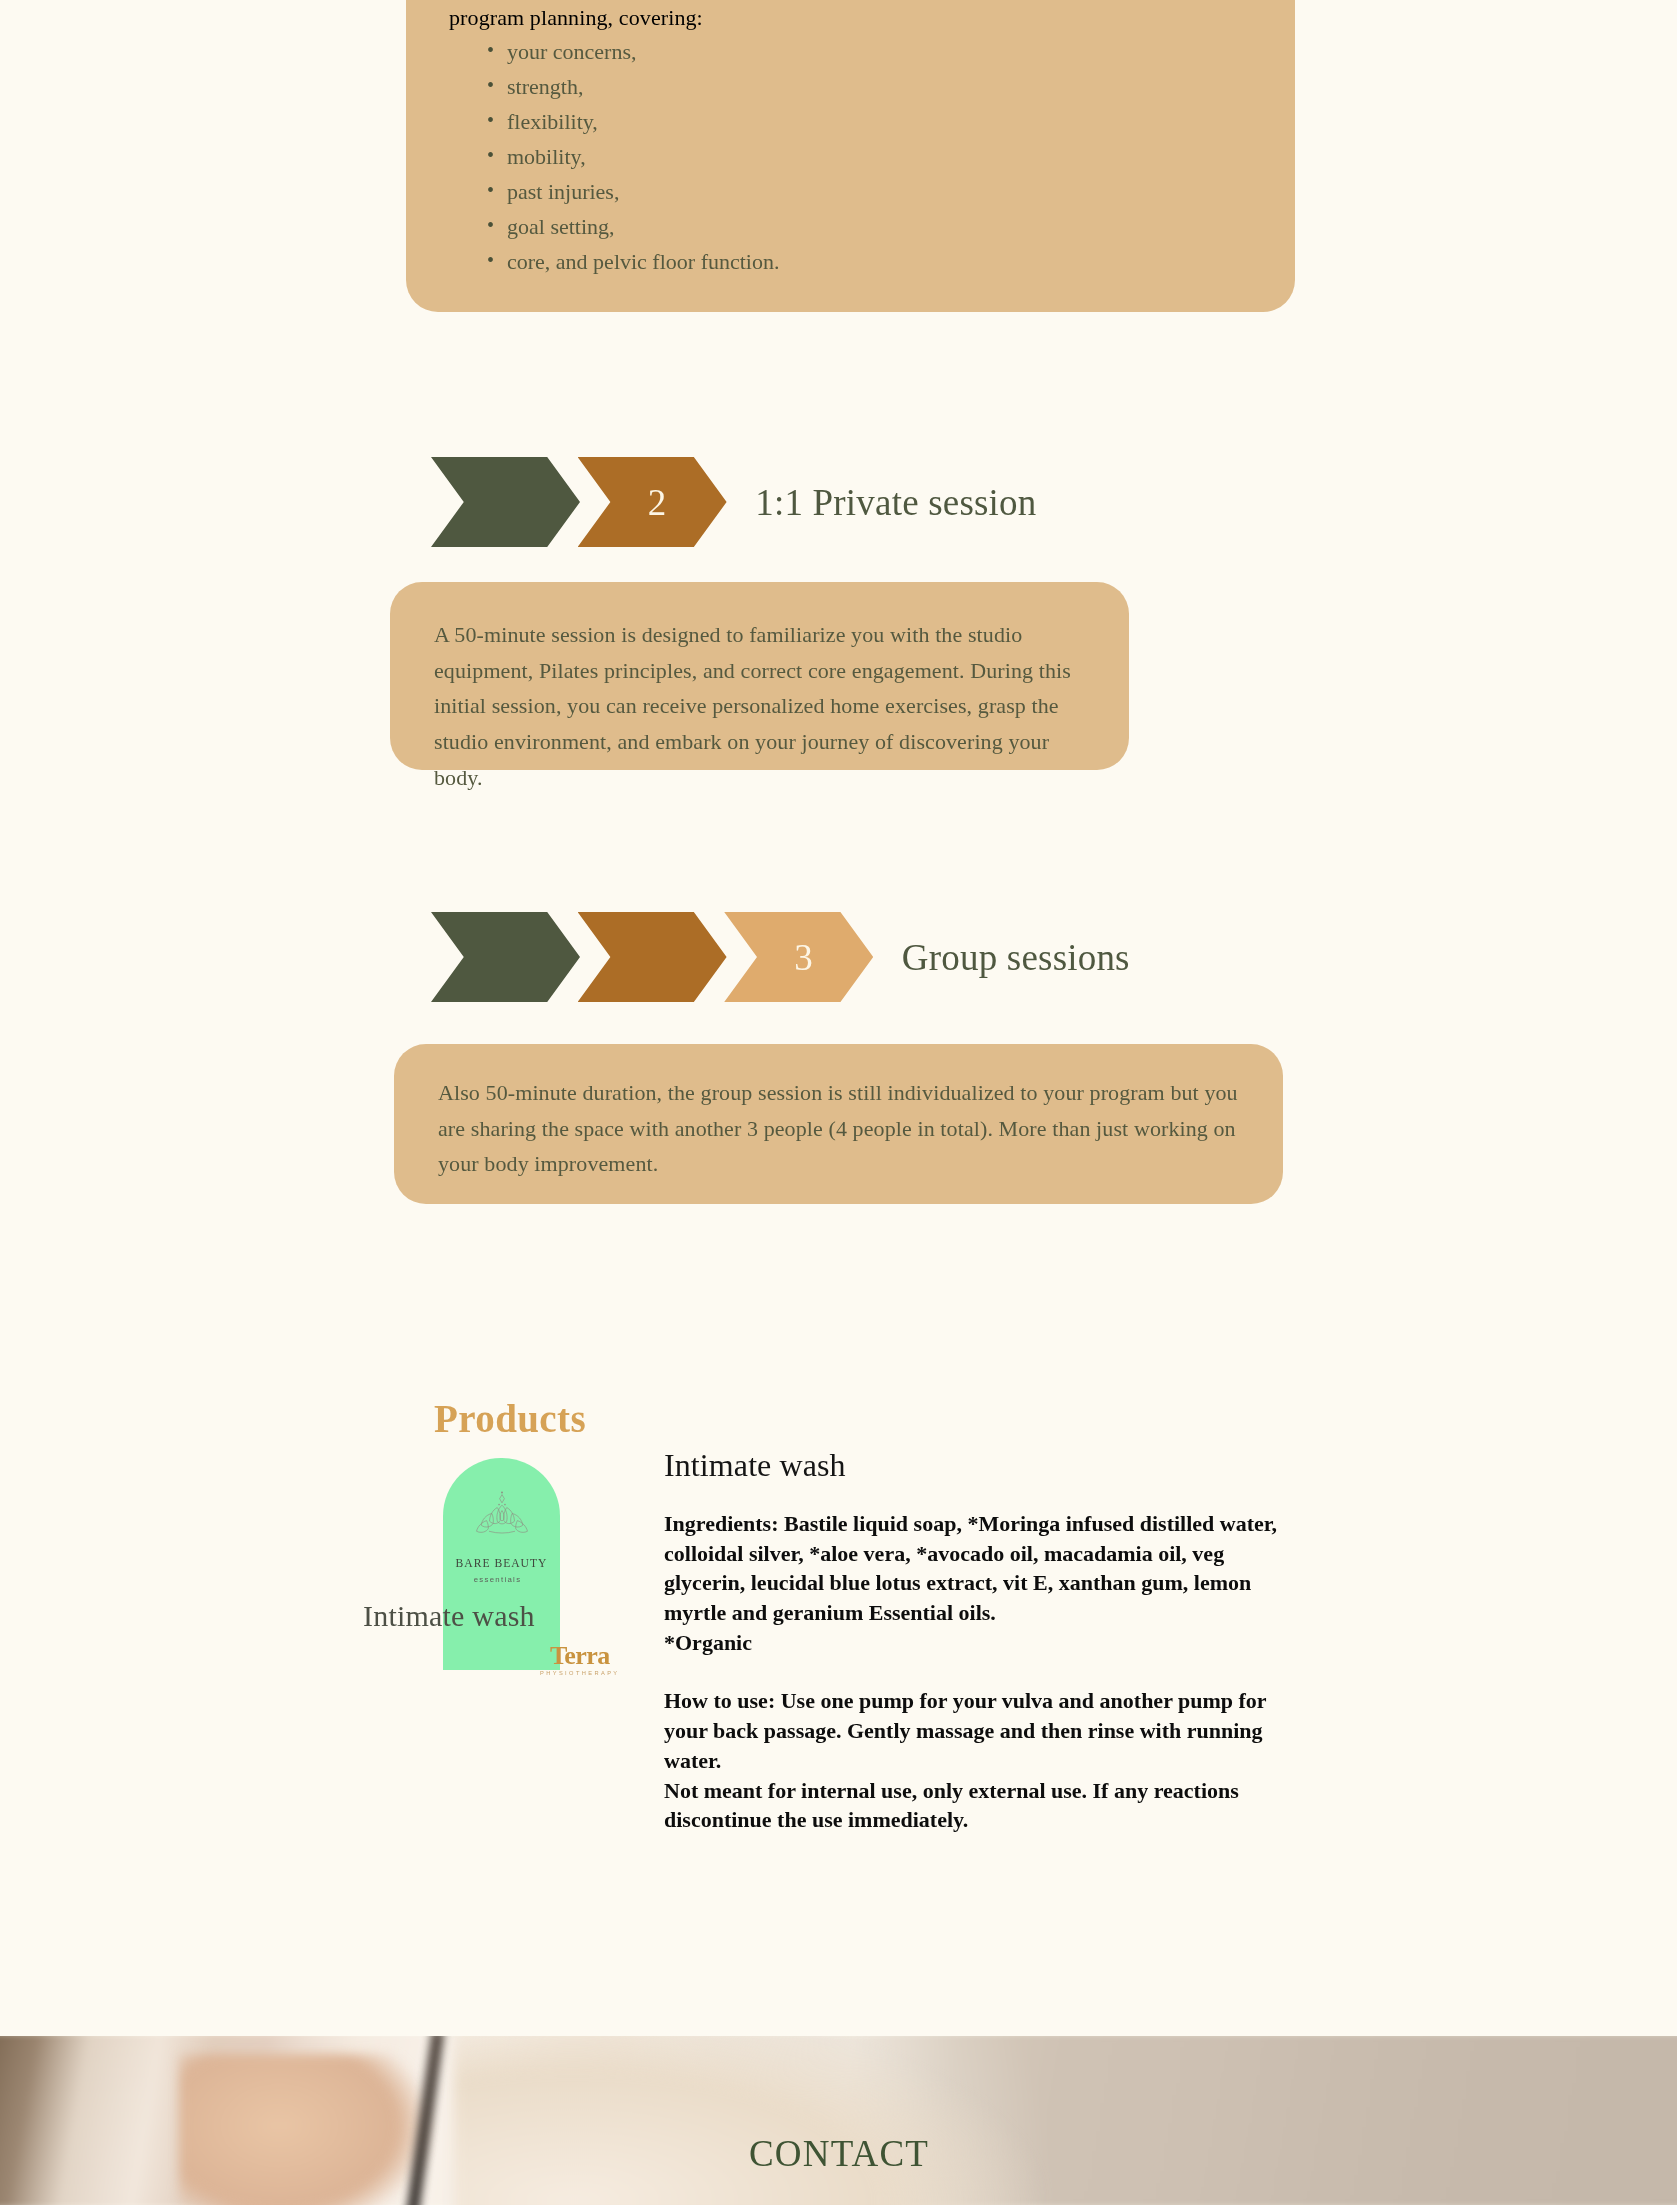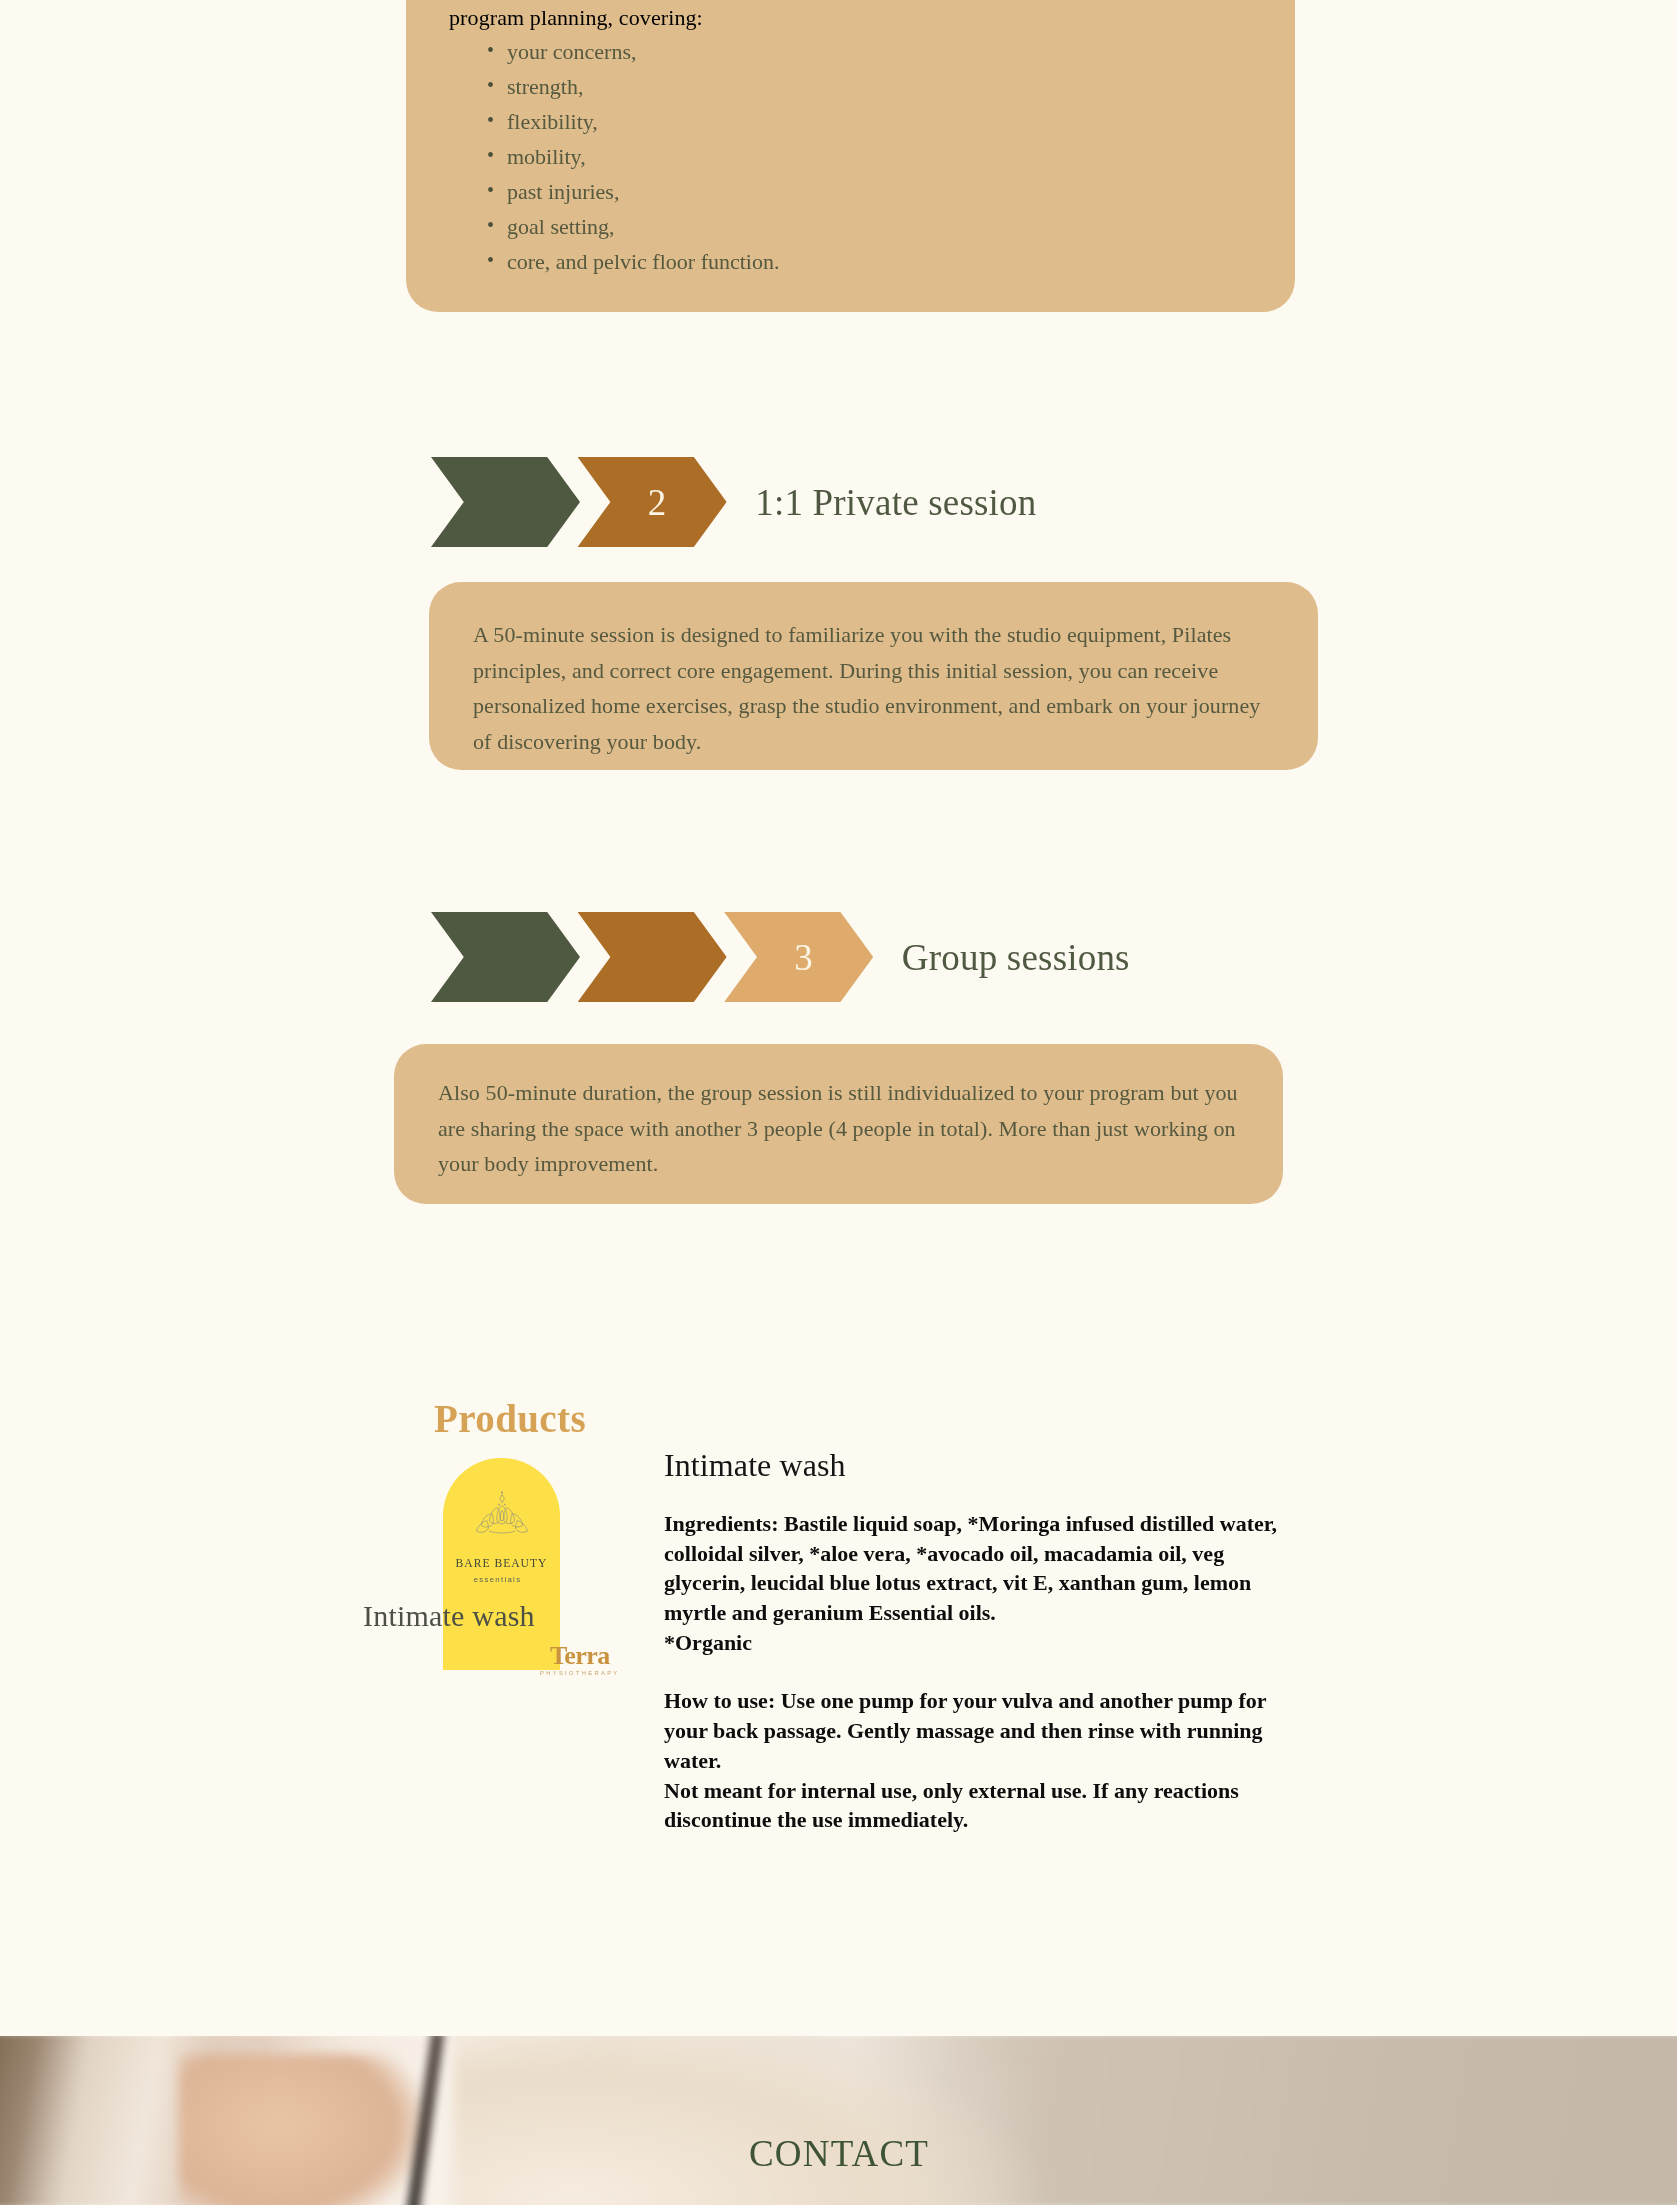--- a/index.html
+++ b/index.html
@@ -71,38 +71,38 @@
     font-size: 37px; color: #fdf6e6; font-weight: 400;
     font-family: "Liberation Serif","DejaVu Serif",serif;
     transform: translateX(4.8px);
   }
   .step-title {
     font-size: 37px; color: #4f5840; white-space: nowrap;
     margin-left: 31px; letter-spacing: 0.2px; font-weight: 400;
   }
 
   #steps-2 { left: 431px; top: 457px; }
-  #card-private { left: 429px; top: 582px; width: 889px; height: 188px; padding: 35px 44px; }
+  #card-private { left: 390px; top: 582px; width: 739px; height: 188px; padding: 35px 44px; }
 
   #steps-3 { left: 431px; top: 912px; }
   #card-group { left: 394px; top: 1044px; width: 889px; height: 160px; padding: 31px 44px; }
 
   
   #products-heading {
     position: absolute; left: 434px; top: 1364px;
     font-size: 39px; color: #d6a256; letter-spacing: 0.4px;
     font-weight: 700;
   }
 
   .product { position: absolute; left: 406px; top: 1447px; width: 895px; }
 
   .arch-wrap { position: absolute; left: 37px; top: 10.7px; width: 117px; height: 212px; }
   .arch {
     width: 117px; height: 212px;
-    background: #fde047;
+    background: #86efac;
     border-top-left-radius: 58px; border-top-right-radius: 58px;
     position: relative;
   }
   .lotus { position: absolute; left: 50%; top: 33px; transform: translateX(-50%); }
   .brand-name {
     position: absolute; left: 0; right: 0; top: 99px; text-align: center;
     font-size: 11.6px; letter-spacing: 1px; color: #3f463c;
     font-family: "Liberation Serif","DejaVu Serif",serif;
   }
   .brand-sub {

